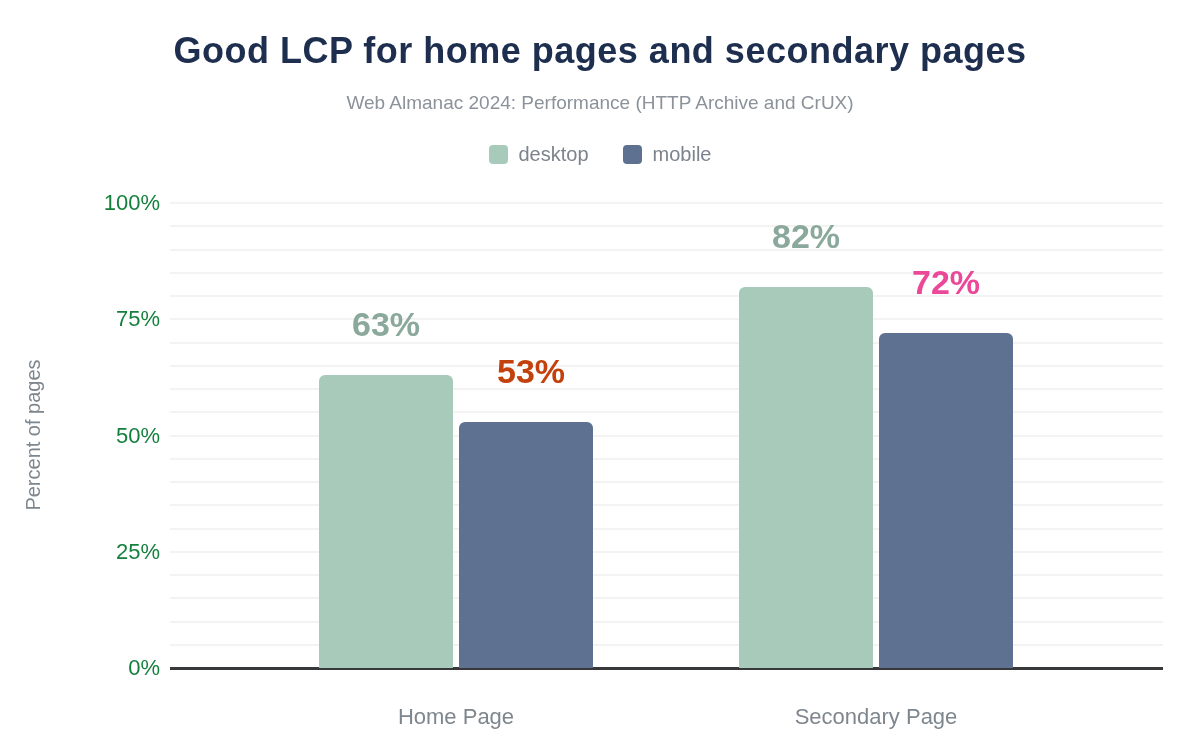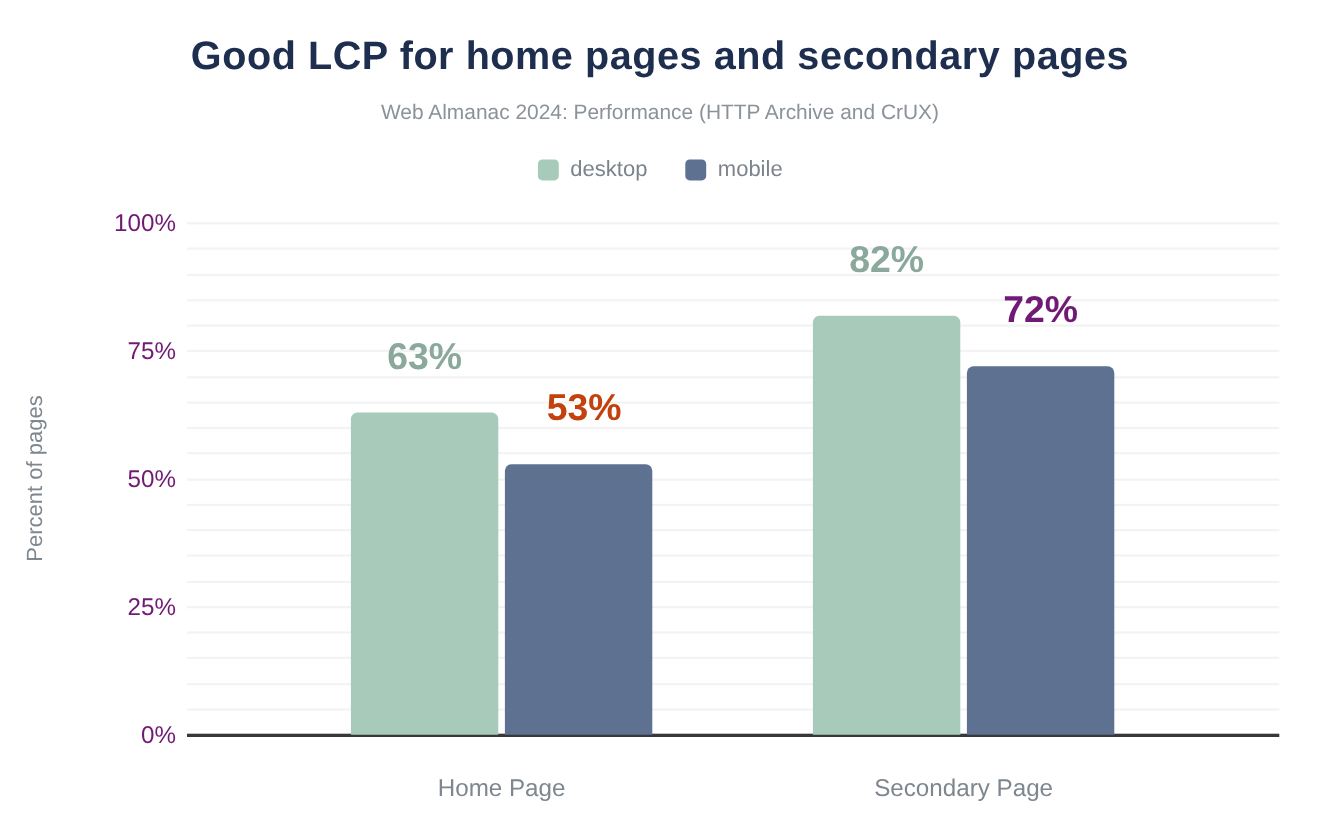--- a/index.html
+++ b/index.html
@@ -77,21 +77,21 @@
     position: absolute;
     height: 2px;
     background: #f3f3f3;
   }
 
   .y-tick-label {
     position: absolute;
     width: 110px;
     text-align: right;
     font-size: 22px;
-    color: #701a75;
+    color: #15803d;
     transform: translateY(-50%);
   }
 
   .axis-baseline {
     position: absolute;
     height: 3px;
     background: #37383a;
   }
 
   .bar {
@@ -164,16 +164,16 @@
       <div class="y-tick-label" style="left: 50px; top: 203px;">100%</div>
       <div class="axis-baseline" style="left: 170px; width: 993px; top: 667px;"></div>
       <div class="bar" style="left: 319px; top: 375.05px; width: 134px; height: 292.95px; background: rgb(168, 202, 187);"></div>
       <div class="bar-value-label" style="left: 386px; top: 305.05px; color: rgb(138, 168, 155);">63%</div>
       <div class="bar" style="left: 459px; top: 421.55px; width: 134px; height: 246.45px; background: rgb(94, 113, 145);"></div>
       <div class="bar-value-label" style="left: 500px; top: 351.55px; color: #c2410c; margin-left: 31px;">53%</div>
       <div class="x-category-label" style="left: 456px; top: 680px;">Home Page</div>
       <div class="bar" style="left: 739px; top: 286.7px; width: 134px; height: 381.3px; background: rgb(168, 202, 187);"></div>
       <div class="bar-value-label" style="left: 806px; top: 216.7px; color: rgb(138, 168, 155);">82%</div>
       <div class="bar" style="left: 879px; top: 333.2px; width: 134px; height: 334.8px; background: rgb(94, 113, 145);"></div>
-      <div class="bar-value-label" style="left: 946px; top: 263.2px; color: #701a75;">72%</div>
+      <div class="bar-value-label" style="left: 946px; top: 263.2px; color: #ec4899;">72%</div>
       <div class="x-category-label" style="left: 876px; top: 680px;">Secondary Page</div>
     </div>
 </div>
 
 </body></html>

